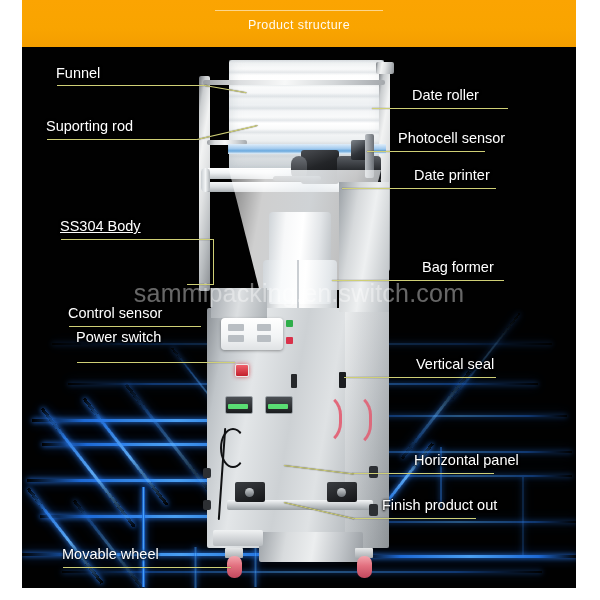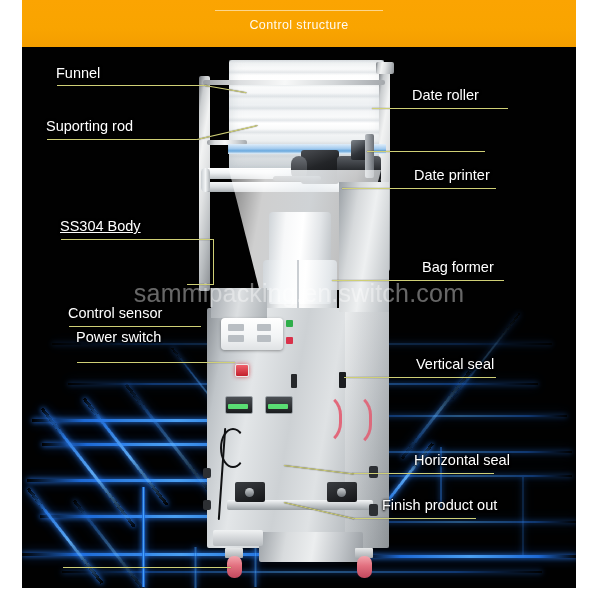--- a/index.html
+++ b/index.html
@@ -127,21 +127,21 @@
     mix-blend-mode: screen;
   }
 </style>
 </head>
 <body>
 
 <div id="page">
 
   <div id="header">
     <div id="header-rule"></div>
-    <div id="header-title">Control structure</div>
+    <div id="header-title">Product structure</div>
   </div>
 
   <div id="photo">
 
     <div>
       <div class="neon faint" style="left:30px; top:296px; width:500px; height:2px;"></div>
       <div class="neon dim" style="left:46px; top:336px; width:470px; height:2px;"></div>
       <div class="neon" style="left:10px; top:372px; width:290px; height:3px;"></div>
       <div class="neon dim" style="left:330px; top:368px; width:215px; height:2px;"></div>
       <div class="neon" style="left:20px; top:396px; width:250px; height:3px;"></div>
@@ -325,37 +325,39 @@
     <div class="lead" style="left:39px; top:192px; width:152px;"></div>
     <div class="lead v" style="left:191px; top:192px; width:1px; height:45px;"></div>
     <div class="lead" style="left:165px; top:237px; width:27px;"></div>
 
     <div class="label" style="left:46px; top:258px;">Control sensor</div>
     <div class="lead" style="left:47px; top:279px; width:132px;"></div>
 
     <div class="label" style="left:54px; top:282px;">Power switch</div>
     <div class="lead" style="left:55px; top:315px; width:158px;"></div>
 
+    <div class="label" style="left:40px; top:499px;">Movable wheel</div>
     <div class="lead" style="left:41px; top:520px; width:168px;"></div>
 
     <div class="label" style="left:390px; top:40px;">Date roller</div>
     <div class="lead" style="left:350px; top:61px; width:136px;"></div>
 
+    <div class="label" style="left:376px; top:83px;">Photocell sensor</div>
     <div class="lead" style="left:345px; top:104px; width:118px;"></div>
 
     <div class="label" style="left:392px; top:120px;">Date printer</div>
     <div class="lead" style="left:320px; top:141px; width:154px;"></div>
 
     <div class="label" style="left:400px; top:212px;">Bag former</div>
     <div class="lead" style="left:310px; top:233px; width:172px;"></div>
 
     <div class="label" style="left:394px; top:309px;">Vertical seal</div>
     <div class="lead" style="left:322px; top:330px; width:152px;"></div>
 
-    <div class="label" style="left:392px; top:405px;">Horizontal seal</div>
+    <div class="label" style="left:392px; top:405px;">Horizontal panel</div>
     <div class="lead" style="left:330px; top:426px; width:142px;"></div>
     <div class="lead" style="left:262px; top:418px; width:70px; transform:rotate(7deg); transform-origin:left center;"></div>
 
     <div class="label" style="left:360px; top:450px;">Finish product out</div>
     <div class="lead" style="left:330px; top:471px; width:124px;"></div>
     <div class="lead" style="left:262px; top:455px; width:72px; transform:rotate(13deg); transform-origin:left center;"></div>
 
   </div>
 </div>
 

